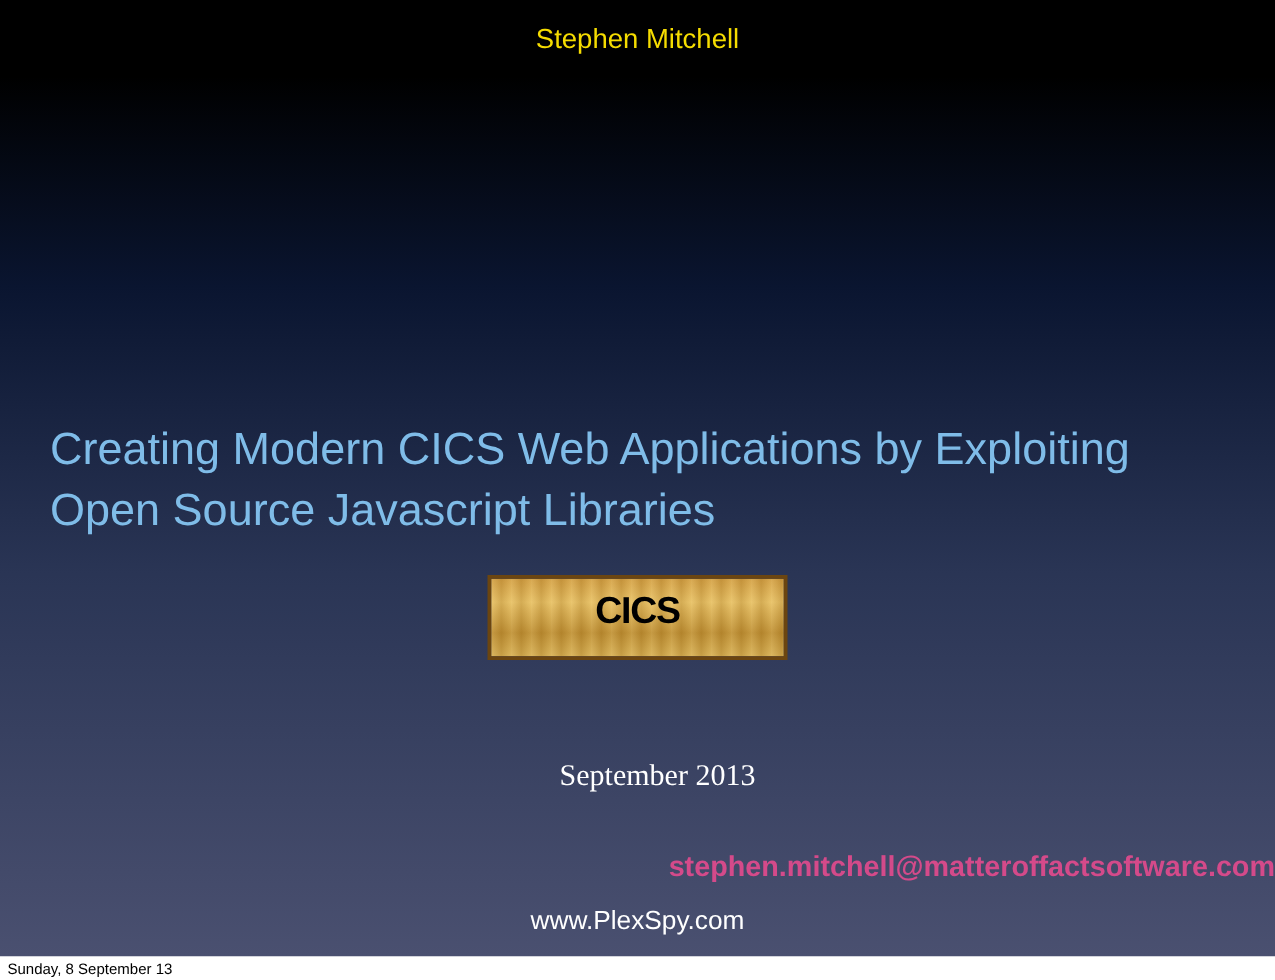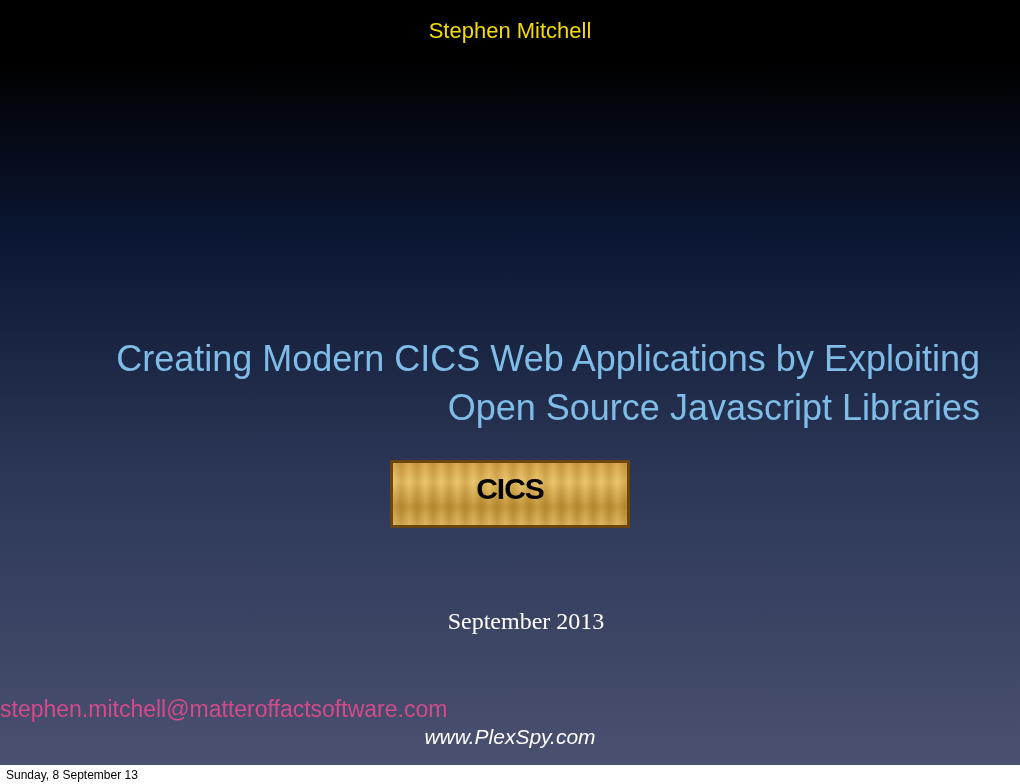--- a/index.html
+++ b/index.html
@@ -64,21 +64,21 @@
       white-space: nowrap;
       position: relative;
       z-index: 1;
       filter: blur(0.3px);
     }
     .title-block {
       position: absolute;
       top: 335px;
       left: 0;
       width: 100%;
-      text-align: right;
+      text-align: left;
       padding: 0 40px;
     }
     .main-title {
       color: #7fbce8;
       font-family: "Gill Sans", "Gill Sans MT", "Helvetica Neue", sans-serif;
       font-size: 36px;
       font-weight: 300;
       line-height: 1.35;
     }
     .badge-container {
@@ -138,38 +138,36 @@
       font-family: "Times New Roman", serif;
       font-size: 24px;
       font-weight: normal;
       margin-top: 30px;
     }
     .email-text {
       position: absolute;
       top: 680px;
       left: 0;
       width: 100%;
-      text-align: left;
+      text-align: right;
       color: #d44a8a;
       font-family: "Trebuchet MS", Verdana, sans-serif;
       font-size: 23px;
-      font-weight: normal;
-      margin-top: 16px;
+      font-weight: bold;
     }
     .url-text {
       position: absolute;
       top: 725px;
       left: 0;
       width: 100%;
       text-align: center;
       color: #ffffff;
       font-family: "Gill Sans", "Helvetica Neue", sans-serif;
       font-size: 21px;
       font-weight: 300;
-      font-style: italic;
     }
     .footer-date {
       position: absolute;
       bottom: 2px;
       left: 6px;
       font-family: Helvetica, Arial, sans-serif;
       font-size: 12px;
       color: #000000;
     }
   </style>

